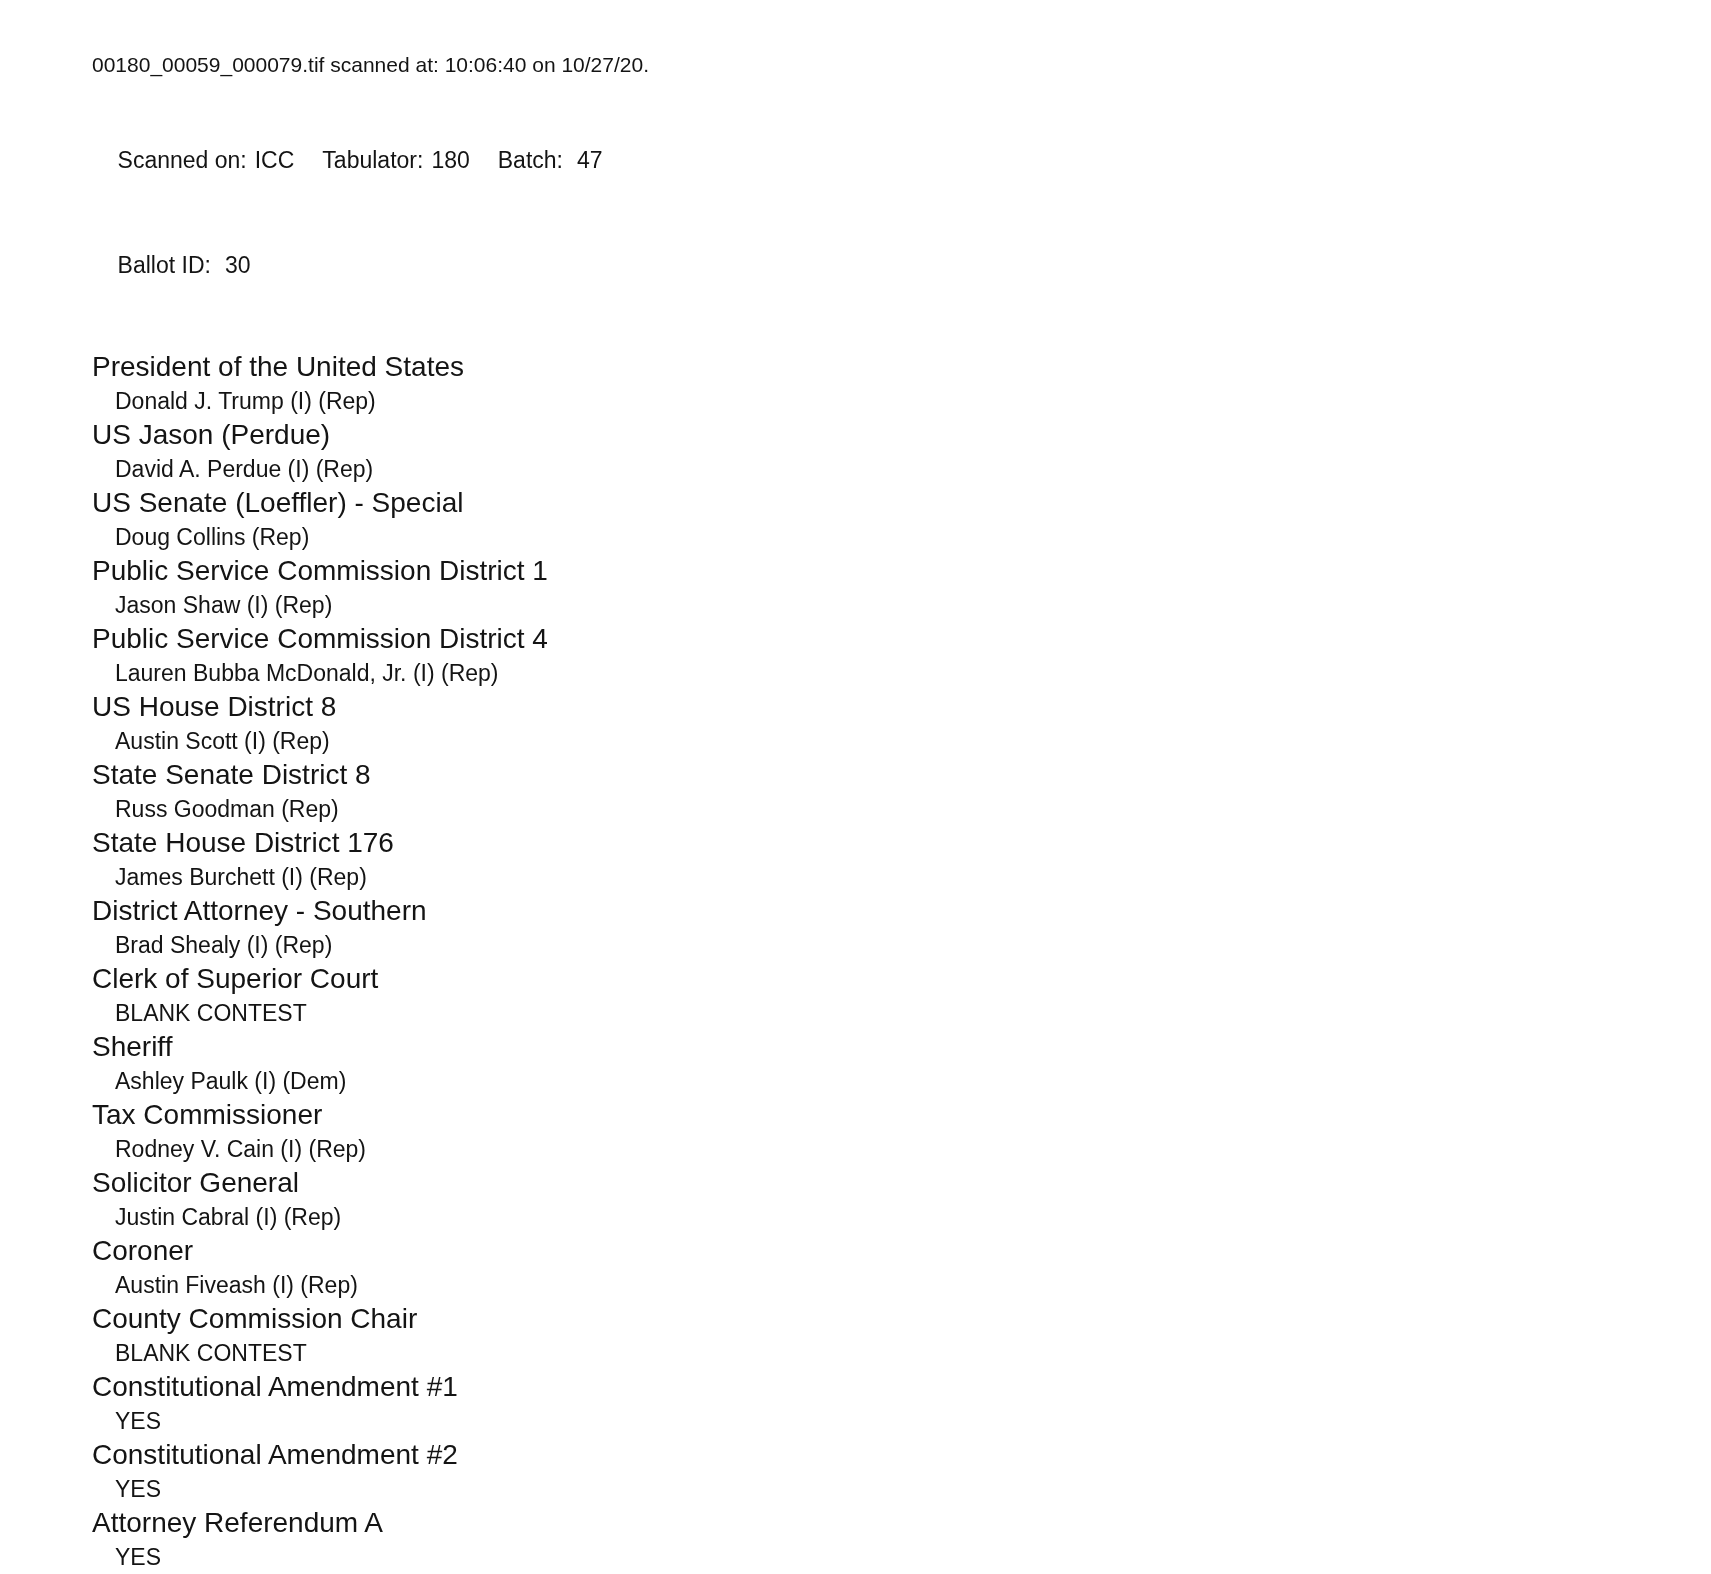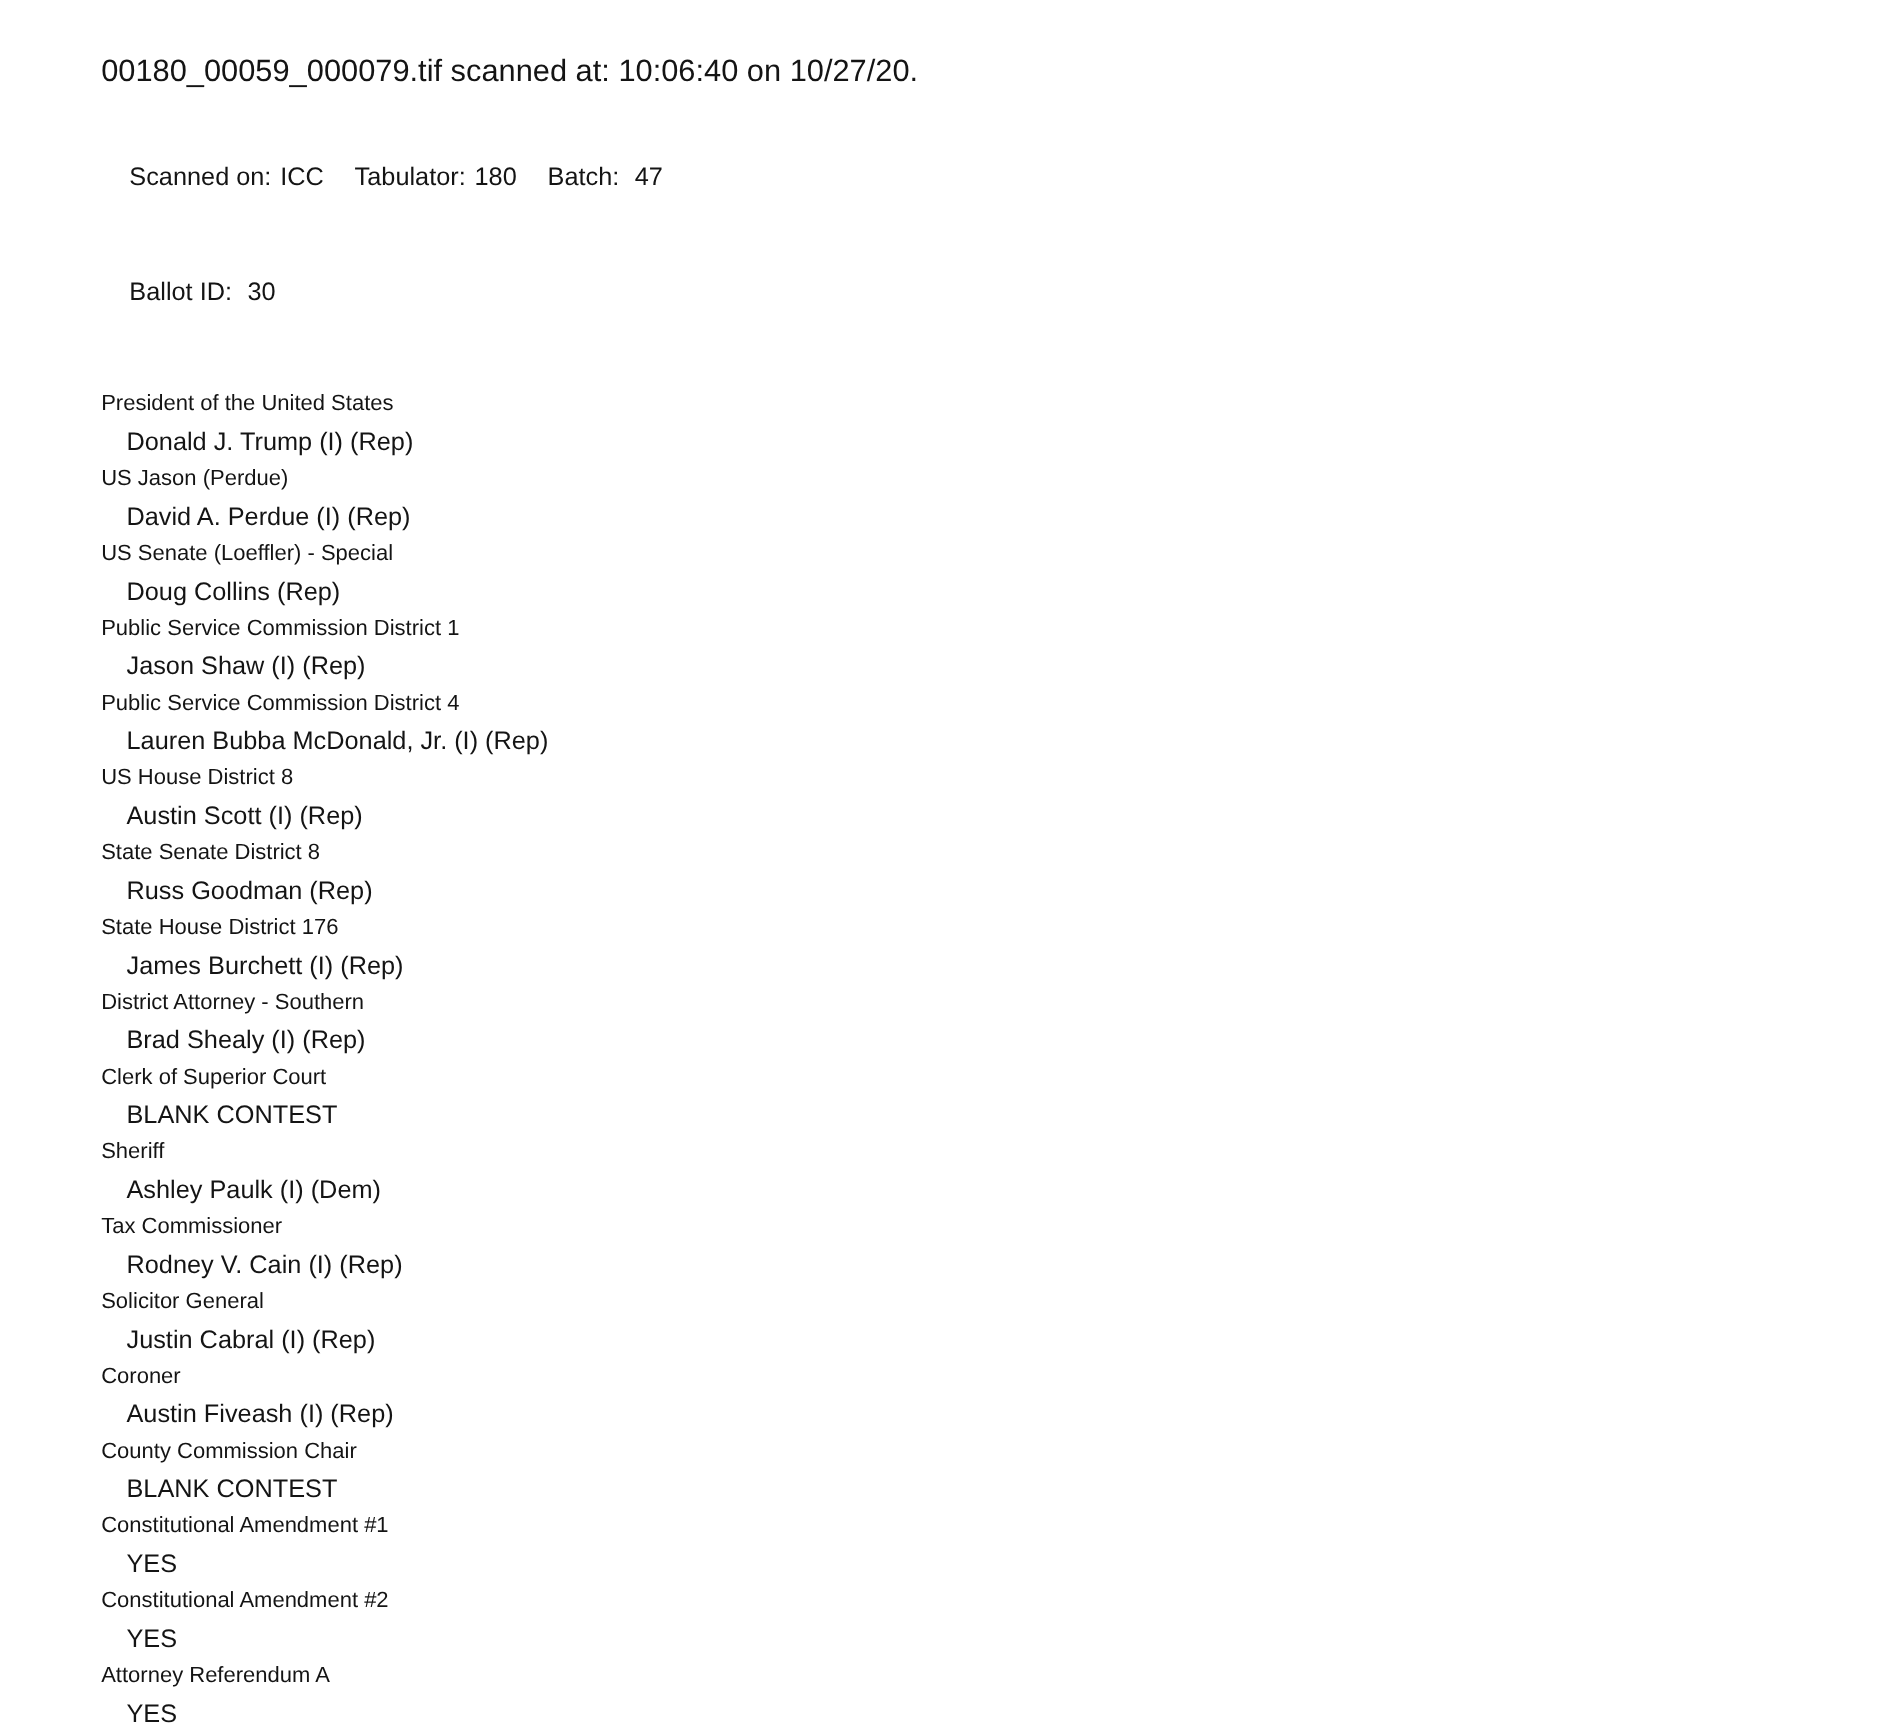--- a/index.html
+++ b/index.html
@@ -12,21 +12,21 @@
     height: 1574px;
     font-family: "Liberation Sans", sans-serif;
     color: #141414;
     overflow: hidden;
   }
   .page {
     box-sizing: border-box;
     padding: 52px 40px 0 92px;
   }
   .file-line {
-    font-size: 28px;
+    font-size: 21px;
     line-height: 26px;
     margin-bottom: 30px;
     white-space: pre;
   }
   .scan-line {
     font-size: 23px;
     line-height: 35px;
     white-space: pre;
   }
   .scan-line .val {
@@ -35,21 +35,21 @@
   .scan-line .val-wide {
     margin-left: 14px;
   }
   .scan-line .group {
     margin-left: 28px;
   }
   .contest-list {
     margin-top: 32px;
   }
   .contest-name {
-    font-size: 20px;
+    font-size: 28px;
     line-height: 34px;
     white-space: pre;
   }
   .contest-selection {
     font-size: 23px;
     line-height: 34px;
     padding-left: 23px;
     white-space: pre;
   }
 </style>

